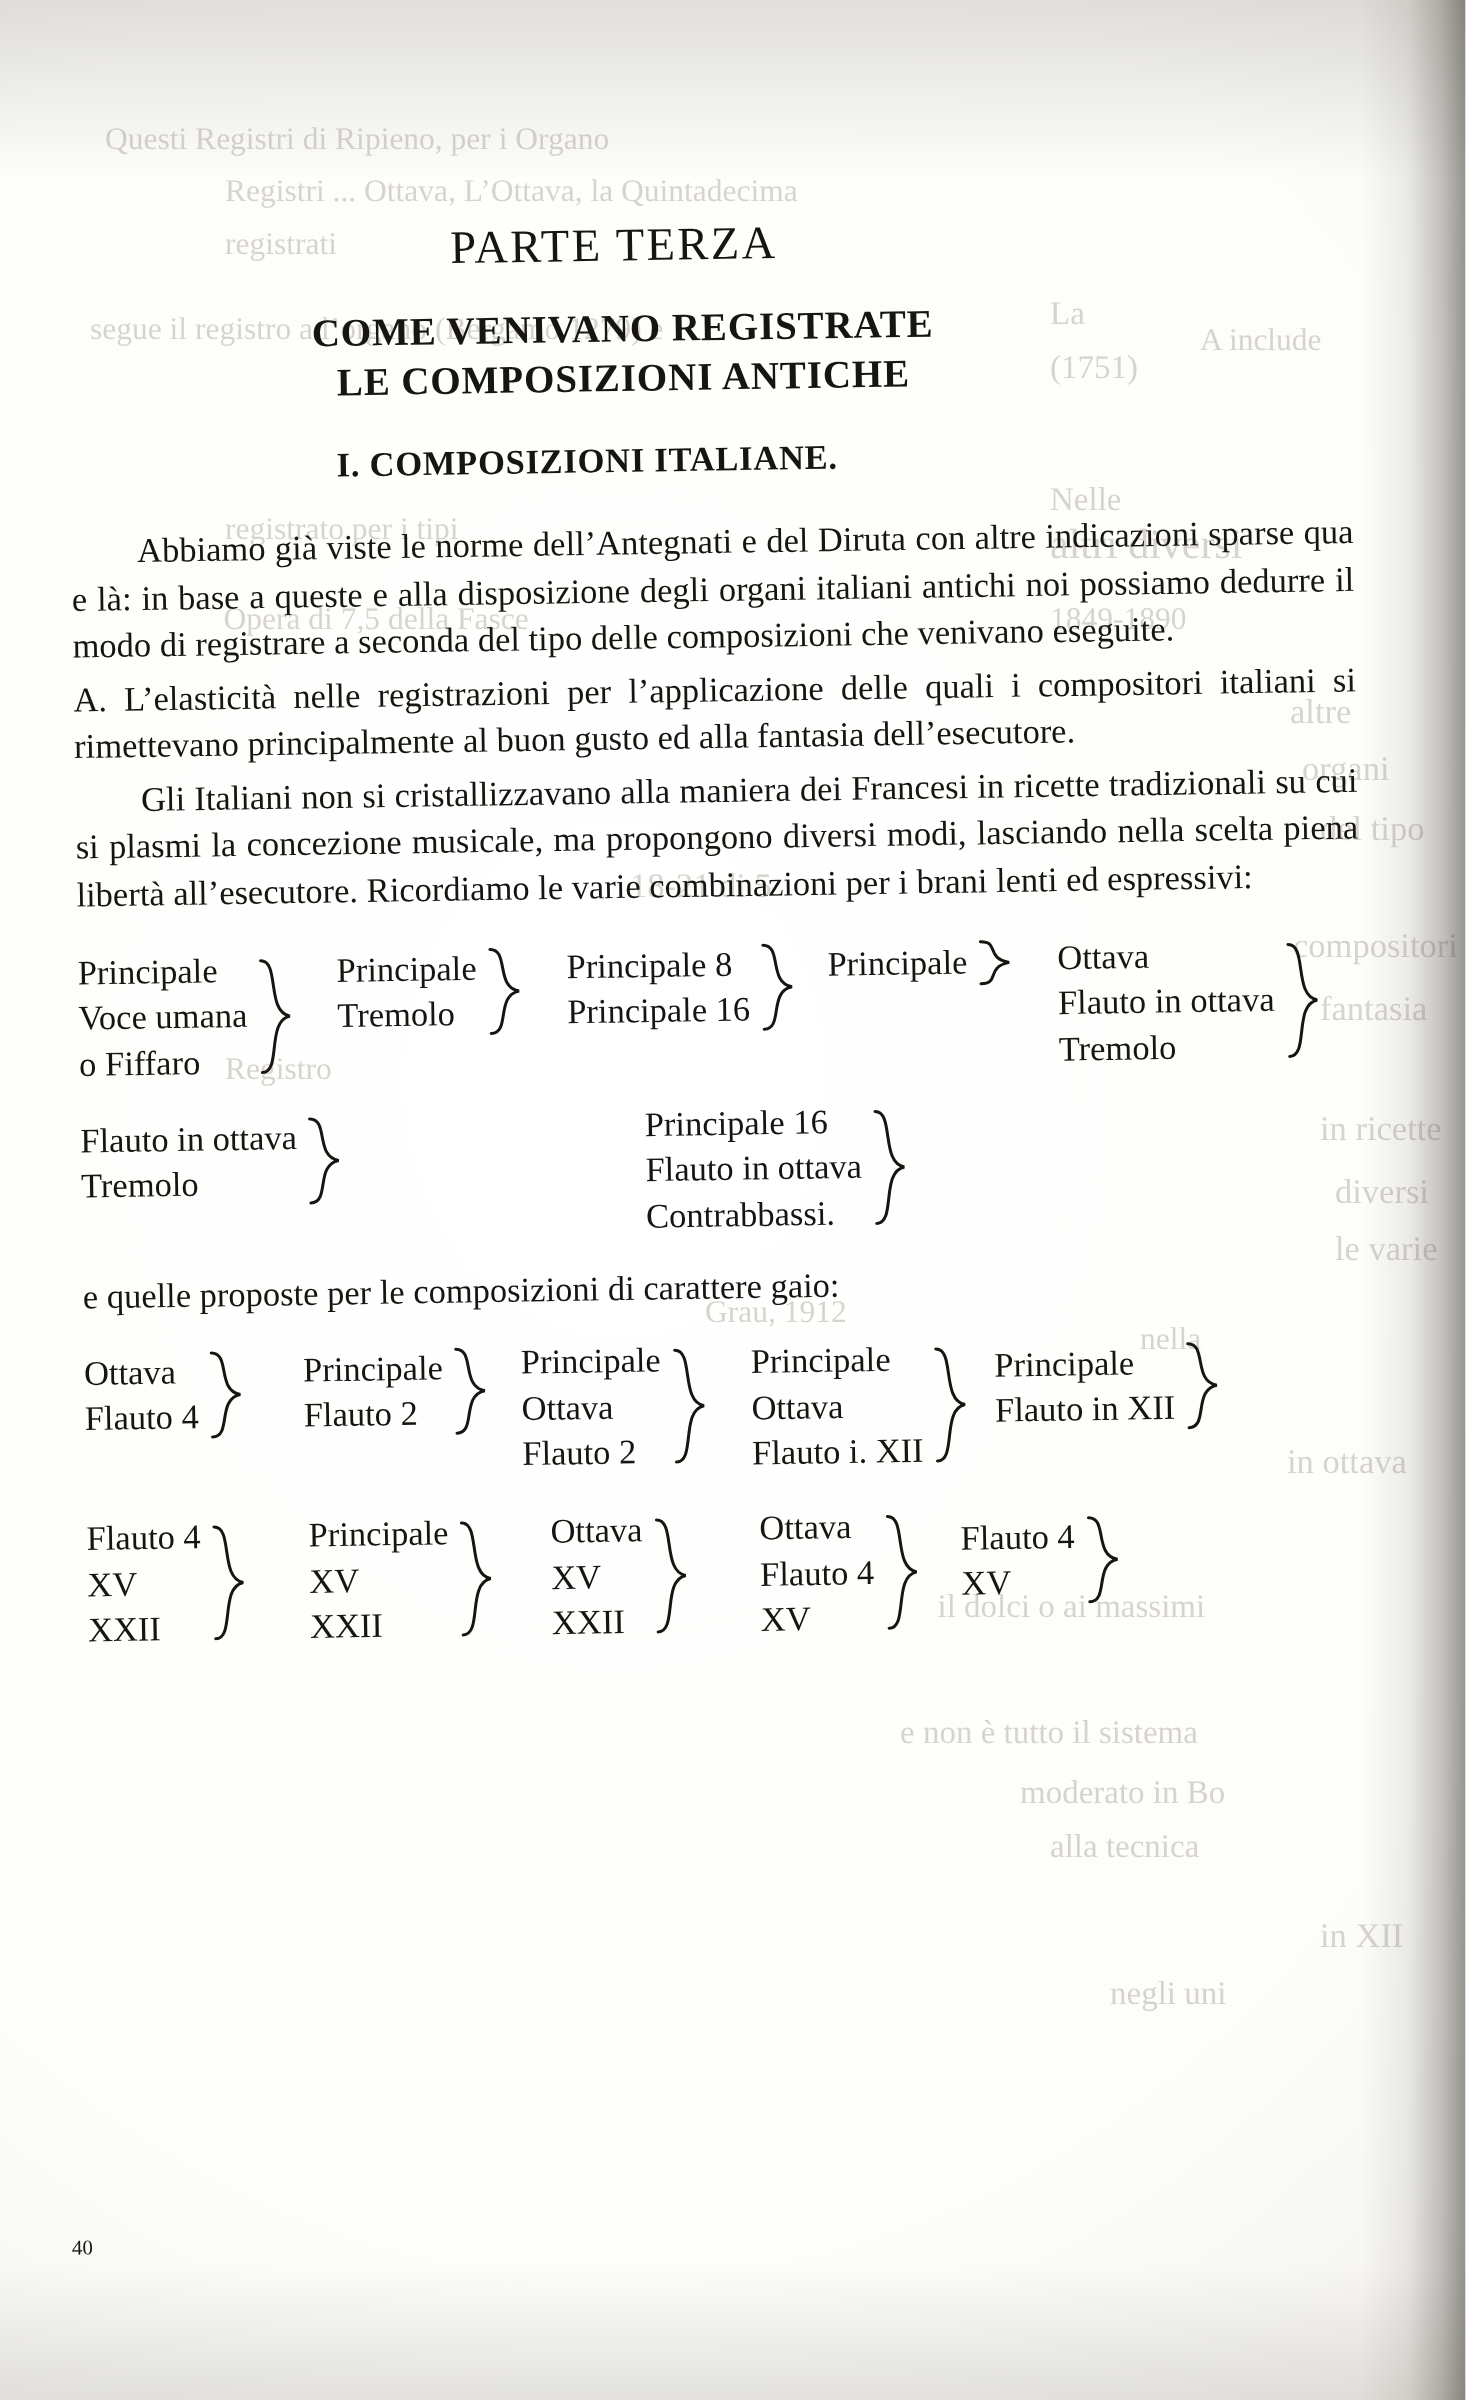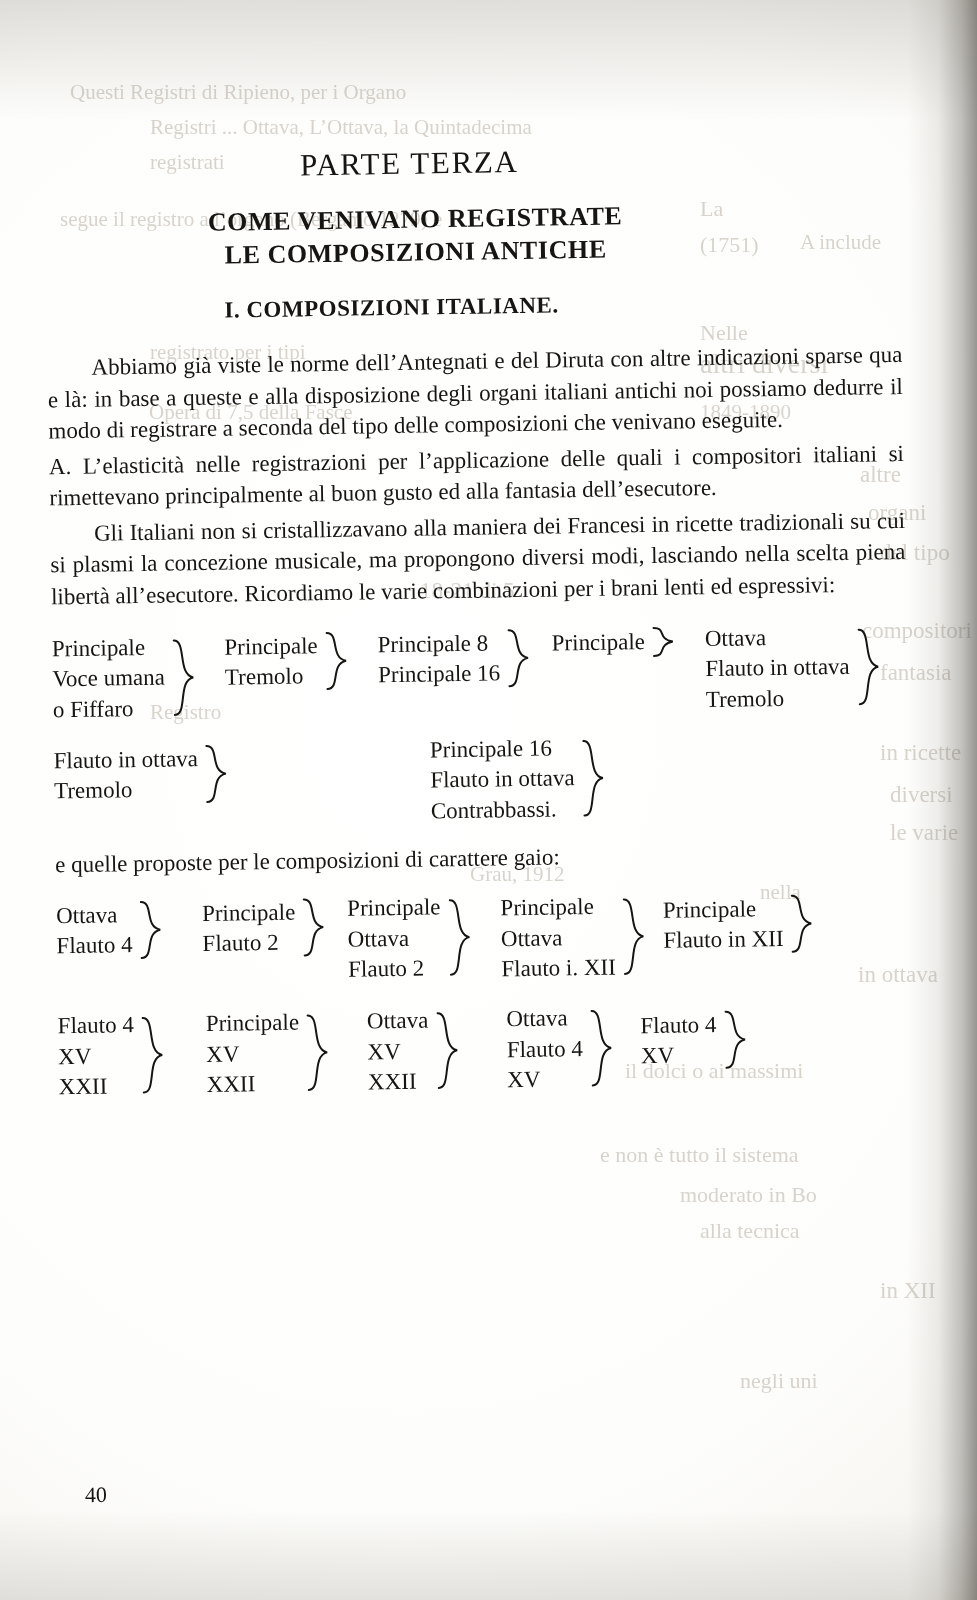--- a/index.html
+++ b/index.html
@@ -135,36 +135,35 @@
 
   .caption {
     font-size: 23px;
     margin: 14px 0 14px 0;
   }
 
   .folio {
     position: absolute;
     left: 48px;
     bottom: 92px;
-    font-size: 22px;
+    font-size: 14px;
     transform: rotate(-0.9deg);
-    margin-left: 37px;
   }
 </style>
 </head>
 <body>
 
 <div id="page">
 
   <div id="ghost-layer">
       <div class="ghost" style="left: 70px; top: 80px; font-size: 21px;">Questi Registri di Ripieno, per i Organo</div>
       <div class="ghost" style="left: 150px; top: 115px; font-size: 21px;">Registri ... Ottava, L’Ottava, la Quintadecima</div>
       <div class="ghost" style="left: 150px; top: 150px; font-size: 21px;">registrati</div>
       <div class="ghost" style="left: 700px; top: 196px; font-size: 22px;">La</div>
-      <div class="ghost" style="left: 800px; top: 214px; font-size: 21px; margin-top: 16px;">A include</div>
+      <div class="ghost" style="left: 800px; top: 214px; font-size: 21px;">A include</div>
       <div class="ghost" style="left: 700px; top: 232px; font-size: 22px;">(1751)</div>
       <div class="ghost" style="left: 60px; top: 207px; font-size: 21px;">segue il registro a l’organo (Bergamo 1279) e</div>
       <div class="ghost" style="left: 700px; top: 320px; font-size: 22px;">Nelle</div>
       <div class="ghost" style="left: 150px; top: 340px; font-size: 21px;">registrato per i tipi</div>
       <div class="ghost" style="left: 700px; top: 348px; font-size: 28px;">altri diversi</div>
       <div class="ghost" style="left: 130px; top: 400px; font-size: 21px; margin-left: 19px;">Opera di 7,5 della Fasce</div>
       <div class="ghost" style="left: 700px; top: 400px; font-size: 21px;">1849-1890</div>
       <div class="ghost" style="left: 860px; top: 462px; font-size: 23px;">altre</div>
       <div class="ghost" style="left: 868px; top: 500px; font-size: 23px;">organi</div>
       <div class="ghost" style="left: 880px; top: 540px; font-size: 23px;">del tipo</div>
@@ -176,21 +175,21 @@
       <div class="ghost" style="left: 890px; top: 782px; font-size: 23px;">diversi</div>
       <div class="ghost" style="left: 890px; top: 820px; font-size: 23px;">le varie</div>
       <div class="ghost" style="left: 470px; top: 862px; font-size: 21px;">Grau, 1912</div>
       <div class="ghost" style="left: 760px; top: 880px; font-size: 21px;">nella</div>
       <div class="ghost" style="left: 858px; top: 962px; font-size: 23px;">in ottava</div>
       <div class="ghost" style="left: 625px; top: 1058px; font-size: 22px;">il dolci o ai massimi</div>
       <div class="ghost" style="left: 600px; top: 1142px; font-size: 22px;">e non è tutto il sistema</div>
       <div class="ghost" style="left: 680px; top: 1182px; font-size: 22px;">moderato in Bo</div>
       <div class="ghost" style="left: 700px; top: 1218px; font-size: 22px;">alla tecnica</div>
       <div class="ghost" style="left: 880px; top: 1278px; font-size: 23px;">in XII</div>
-      <div class="ghost" style="left: 740px; top: 1368px; font-size: 22px; text-align: right;">negli uni</div>
+      <div class="ghost" style="left: 740px; top: 1316px; font-size: 22px; text-align: right;">negli uni</div>
     </div>
 
   <div id="content">
 
     <h1 class="title-main">PARTE TERZA</h1>
 
     <h2 class="title-sub">
       <span>COME VENIVANO REGISTRATE</span><br>
       <span>LE COMPOSIZIONI ANTICHE</span>
     </h2>

